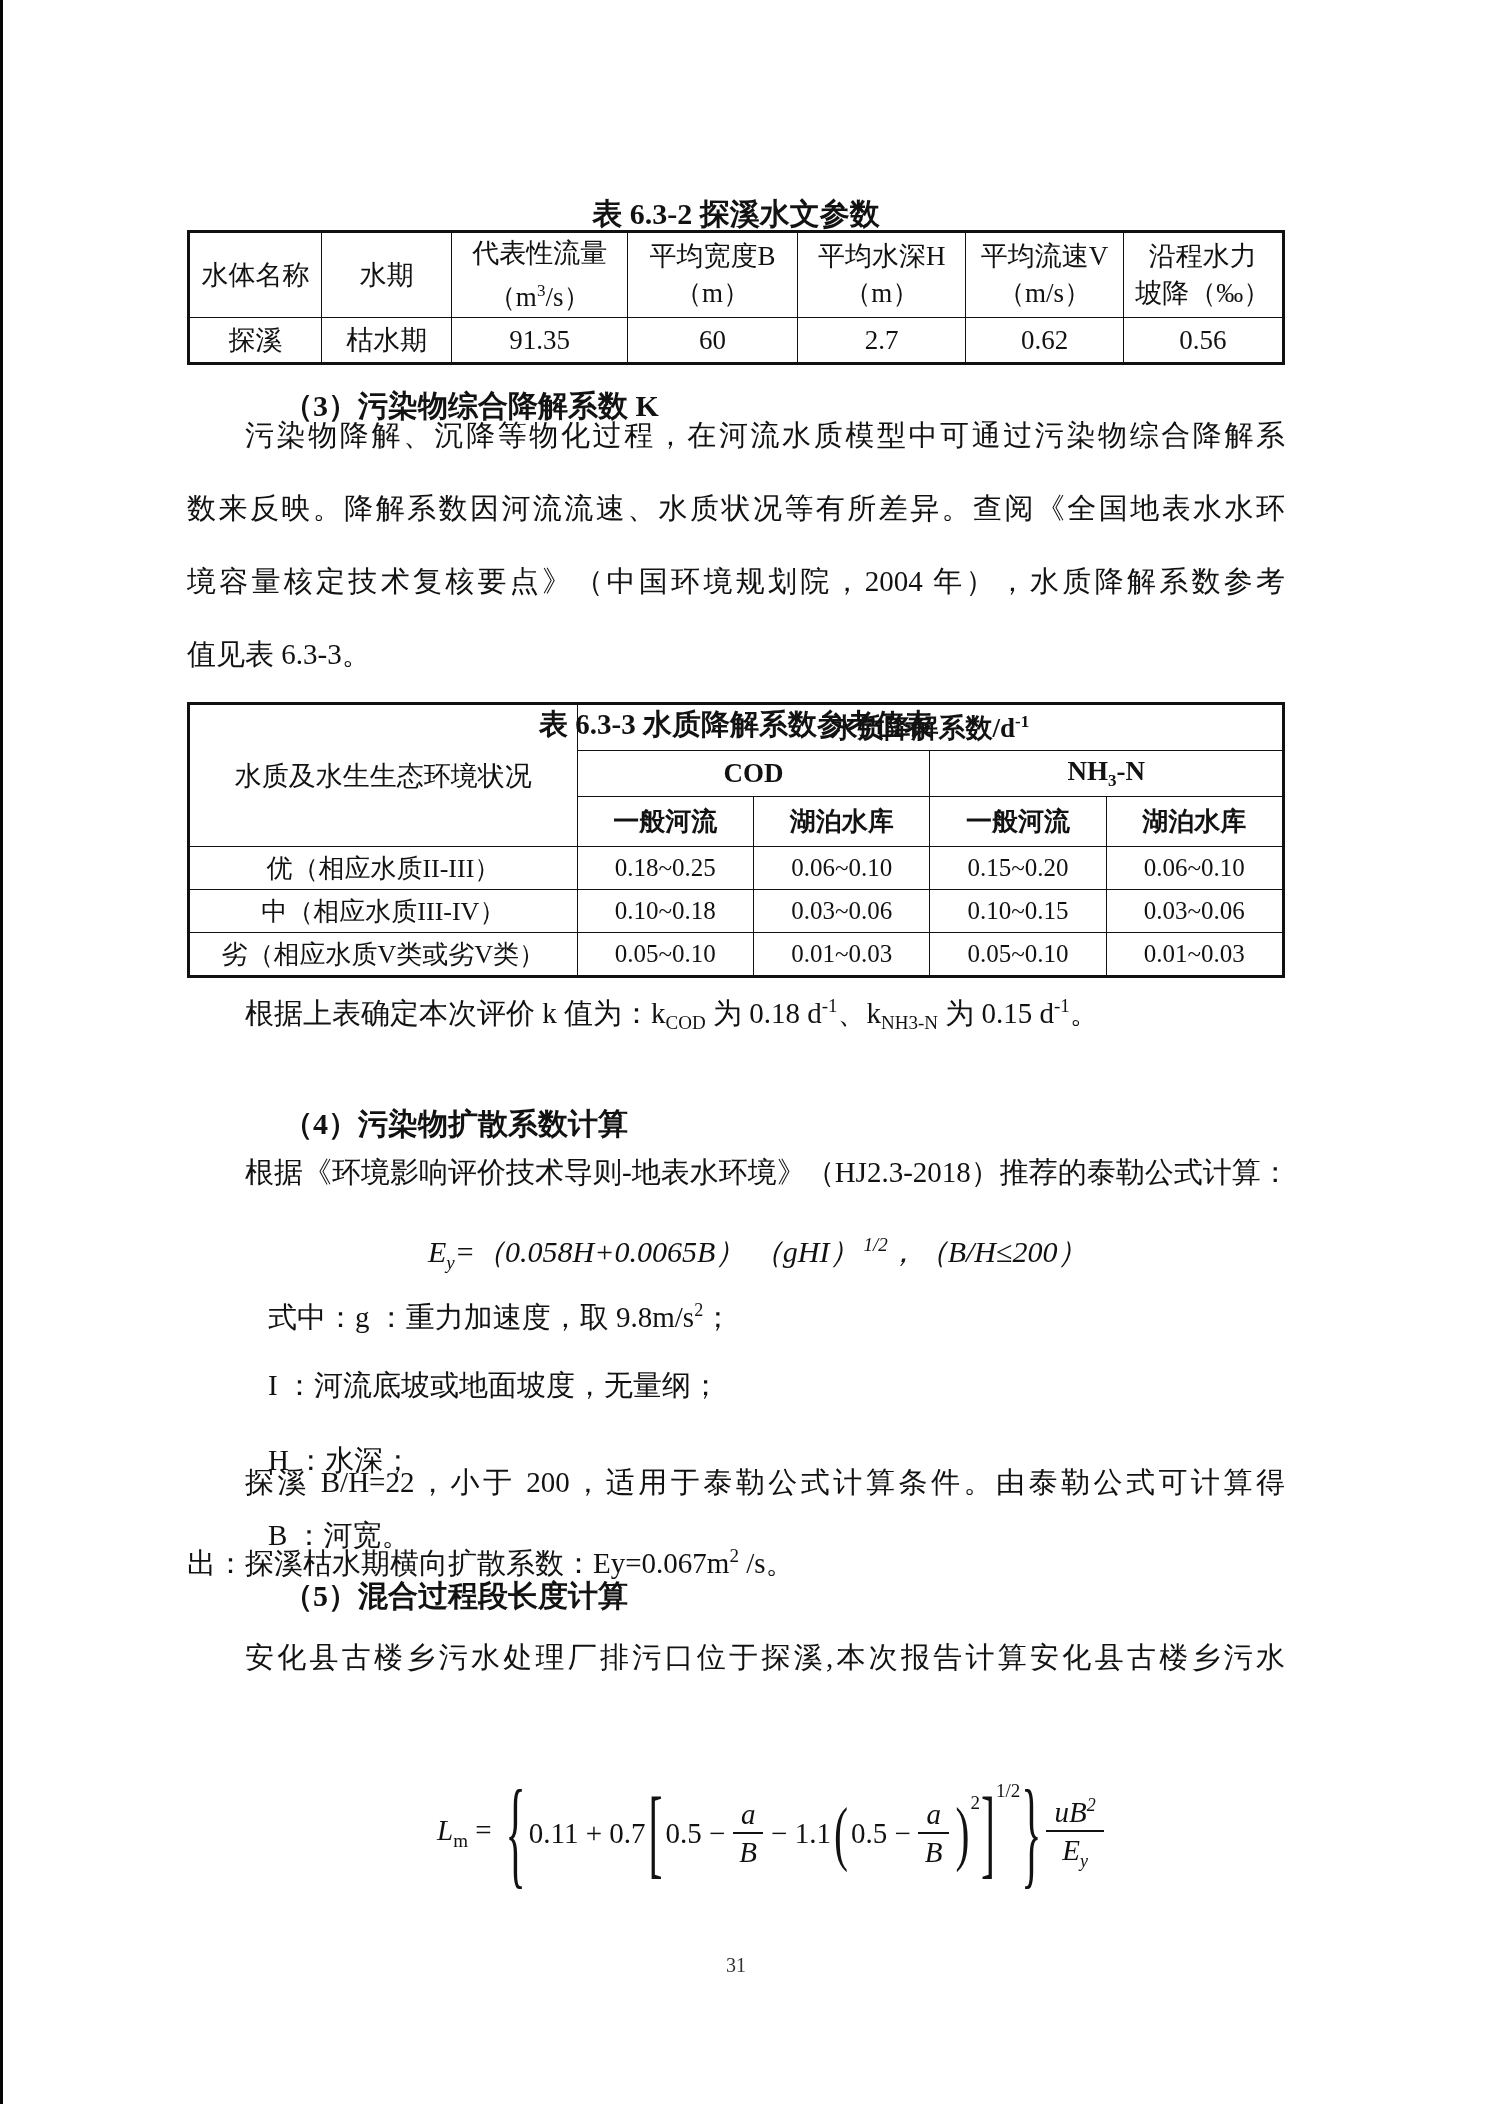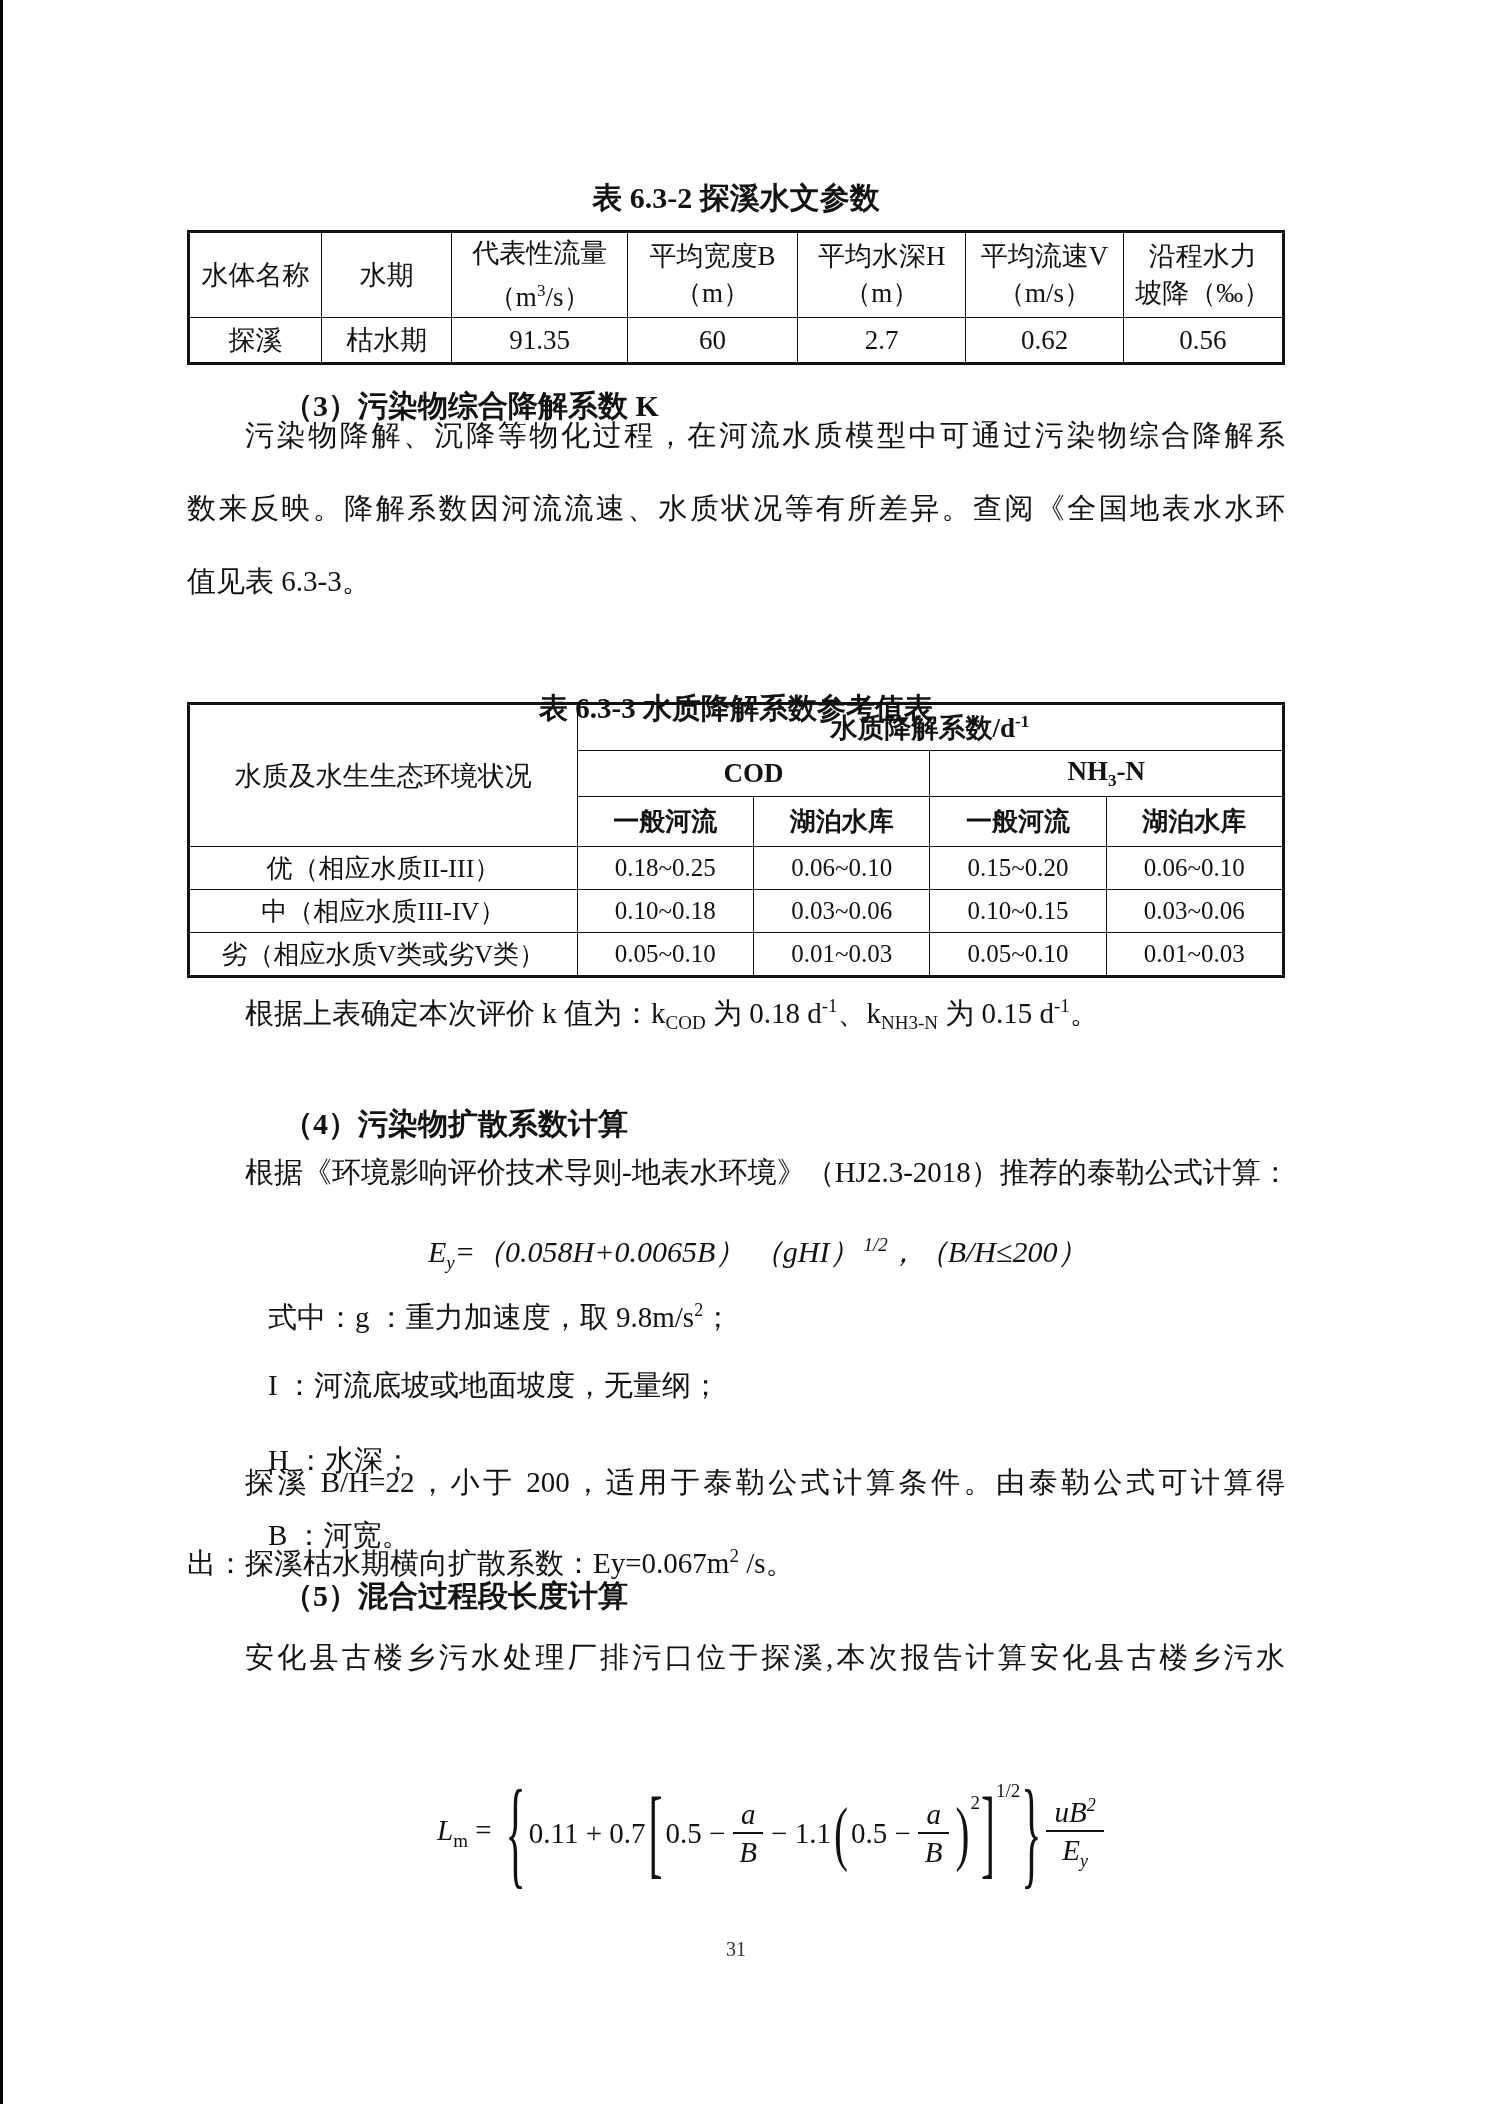--- a/index.html
+++ b/index.html
@@ -2,21 +2,21 @@
 <html><head>
 <meta charset="utf-8">
 <style>
   html,body{margin:0;padding:0;}
   body{
     width:1488px;height:2104px;position:relative;background:#ffffff;
     font-family:"Liberation Serif","DejaVu Serif",serif;color:#121212;
     overflow:hidden;
   }
   .abs{position:absolute;left:187px;width:1098px;}
-  .center{text-align:center;}
+  .center{text-align:center;margin-top:16px;}
 
   
   #edge-line{position:absolute;left:0;top:0;width:3px;height:2104px;background:#050505;}
 
   
   .tbl-title{font-size:30px;font-weight:bold;line-height:40px;}
 
   
   table{border-collapse:collapse;table-layout:fixed;width:1093px;}
   table, td, th{border:1.5px solid #111;}
@@ -109,20 +109,21 @@
     <td>0.62</td>
     <td>0.56</td>
   </tr>
 </tbody>
   </table>
 
 <div class="abs heading" style="top:386px;">（3）污染物综合降解系数 K</div>
 <div class="abs" style="top:399px;">
   <div class="jline indent">污染物降解、沉降等物化过程，在河流水质模型中可通过污染物综合降解系</div>
   <div class="jline">数来反映。降解系数因河流流速、水质状况等有所差异。查阅《全国地表水水环</div>
+  <div class="jline">境容量核定技术复核要点》（中国环境规划院，2004 年），水质降解系数参考</div>
   <div class="jline nolast">值见表 6.3-3。</div>
 </div>
 
 <div class="abs tbl-title center" style="top:688px;font-size:29px;">表 6.3-3 水质降解系数参考值表</div>
 
 <table id="table-633" class="abs" style="top:702px;">
   <colgroup>
     <col style="width:388px">
       <col style="width:176px">
       <col style="width:176px">

